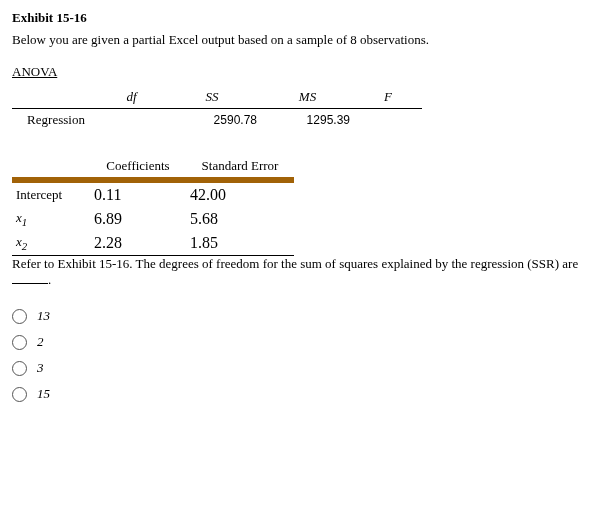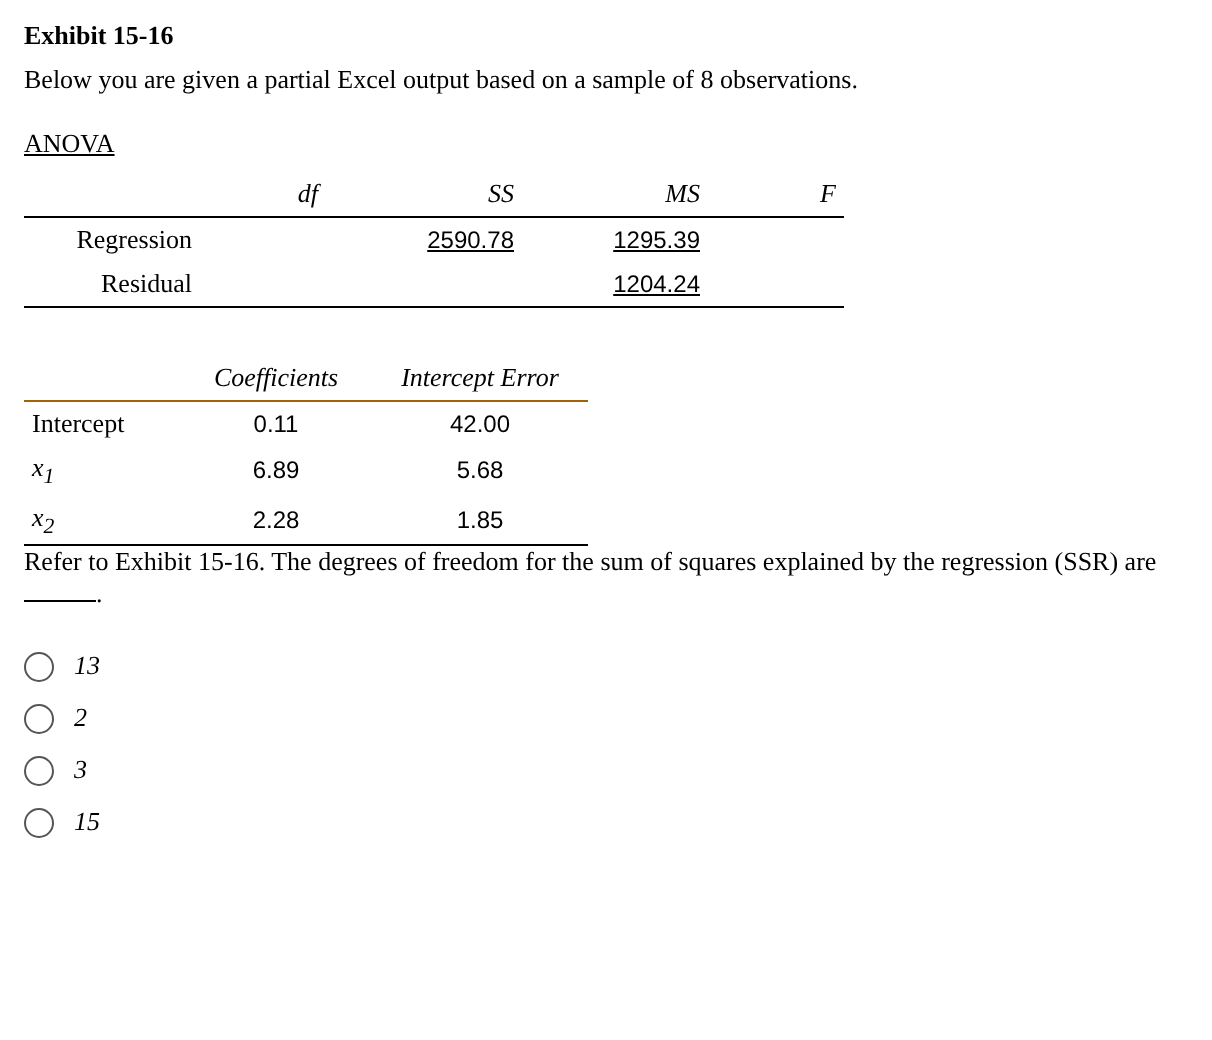--- a/index.html
+++ b/index.html
@@ -11,37 +11,37 @@
     width: 606px;
     box-sizing: border-box;
   }
   .bold { font-weight: bold; }
   .intro { margin: 6px 0 16px 0; }
   .anova-title { margin: 0 0 6px 0; text-decoration: underline; }
 
   table { border-collapse: collapse; }
   .anova-table th, .anova-table td {
     padding: 3px 4px;
-    text-align: right;
+    text-align: center;
     font-weight: normal;
   }
   .anova-table th { font-style: italic; border-bottom: 1px solid #000; }
   .col-label { width: 80px; margin-top: 48px; }
   .col-df    { width: 55px; text-align: center; }
   .col-ss    { width: 90px; text-align: right; }
   .col-ms    { width: 85px; text-align: right; }
   .col-f     { width: 60px; text-align: center; padding-left:20px;}
-  .anova-table td.num { text-align: right; font-family: Arial, sans-serif; font-size:12px;text-decoration:underline; }
+  .anova-table td.num { text-align: right; font-family: Arial, sans-serif; font-size:12px; }
   .anova-table .lastrow td { border-bottom: 1px solid #000; }
 
   .spacer { height: 24px; }
 
   .coef-table th, .coef-table td { padding: 3px 4px; }
-  .coef-table th { font-style: italic; font-weight: normal; border-bottom: 1px solid #a16207; text-align: center;}
-  .coef-table td.num { text-align: center; font-family: Liberation Sans, sans-serif; font-size:12px;}
+  .coef-table th { font-weight: normal; border-bottom: 6px solid #a16207; text-align: center;}
+  .coef-table td.num { text-align: left; font-family: Liberation Serif, serif; font-size:16px;}
   .coef-l { width: 70px; text-align:left;}
   .coef-c { width: 88px; }
   .coef-s { width: 100px; }
   .coef-table .lastrow td { border-bottom: 1px solid #000; }
   .sub { font-style: italic; }
 
   .question { margin-bottom: 20px; }
   .blank { display:inline-block; border-bottom:1px solid #000; width:36px; vertical-align: baseline; }
 
   .options { margin-top: 10px; font-style: italic; }
@@ -68,38 +68,31 @@
     <th class="col-ms">MS</th>
     <th class="col-f">F</th>
   </tr>
   <tr>
     <td class="col-label">Regression</td>
     <td class="col-df"></td>
     <td class="col-ss num">2590.78</td>
     <td class="col-ms num">1295.39</td>
     <td class="col-f"></td>
   </tr>
-  <tr class="lastrow">
-    <td class="col-label">Residual</td>
-    <td class="col-df"></td>
-    <td class="col-ss num"></td>
-    <td class="col-ms num">1204.24</td>
-    <td class="col-f"></td>
-  </tr>
 </tbody>
   </table>
 
 <div class="spacer"></div>
 
 <table class="coef-table">
   <tbody>
       <tr>
     <th class="coef-l"></th>
     <th class="coef-c">Coefficients</th>
-    <th class="coef-s">Intercept Error</th>
+    <th class="coef-s">Standard Error</th>
   </tr>
   <tr>
     <td class="coef-l">Intercept</td>
     <td class="coef-c num">0.11</td>
     <td class="coef-s num">42.00</td>
   </tr>
   <tr>
     <td class="coef-l sub"><span>x</span><sub>1</sub></td>
     <td class="coef-c num">6.89</td>
     <td class="coef-s num">5.68</td>

